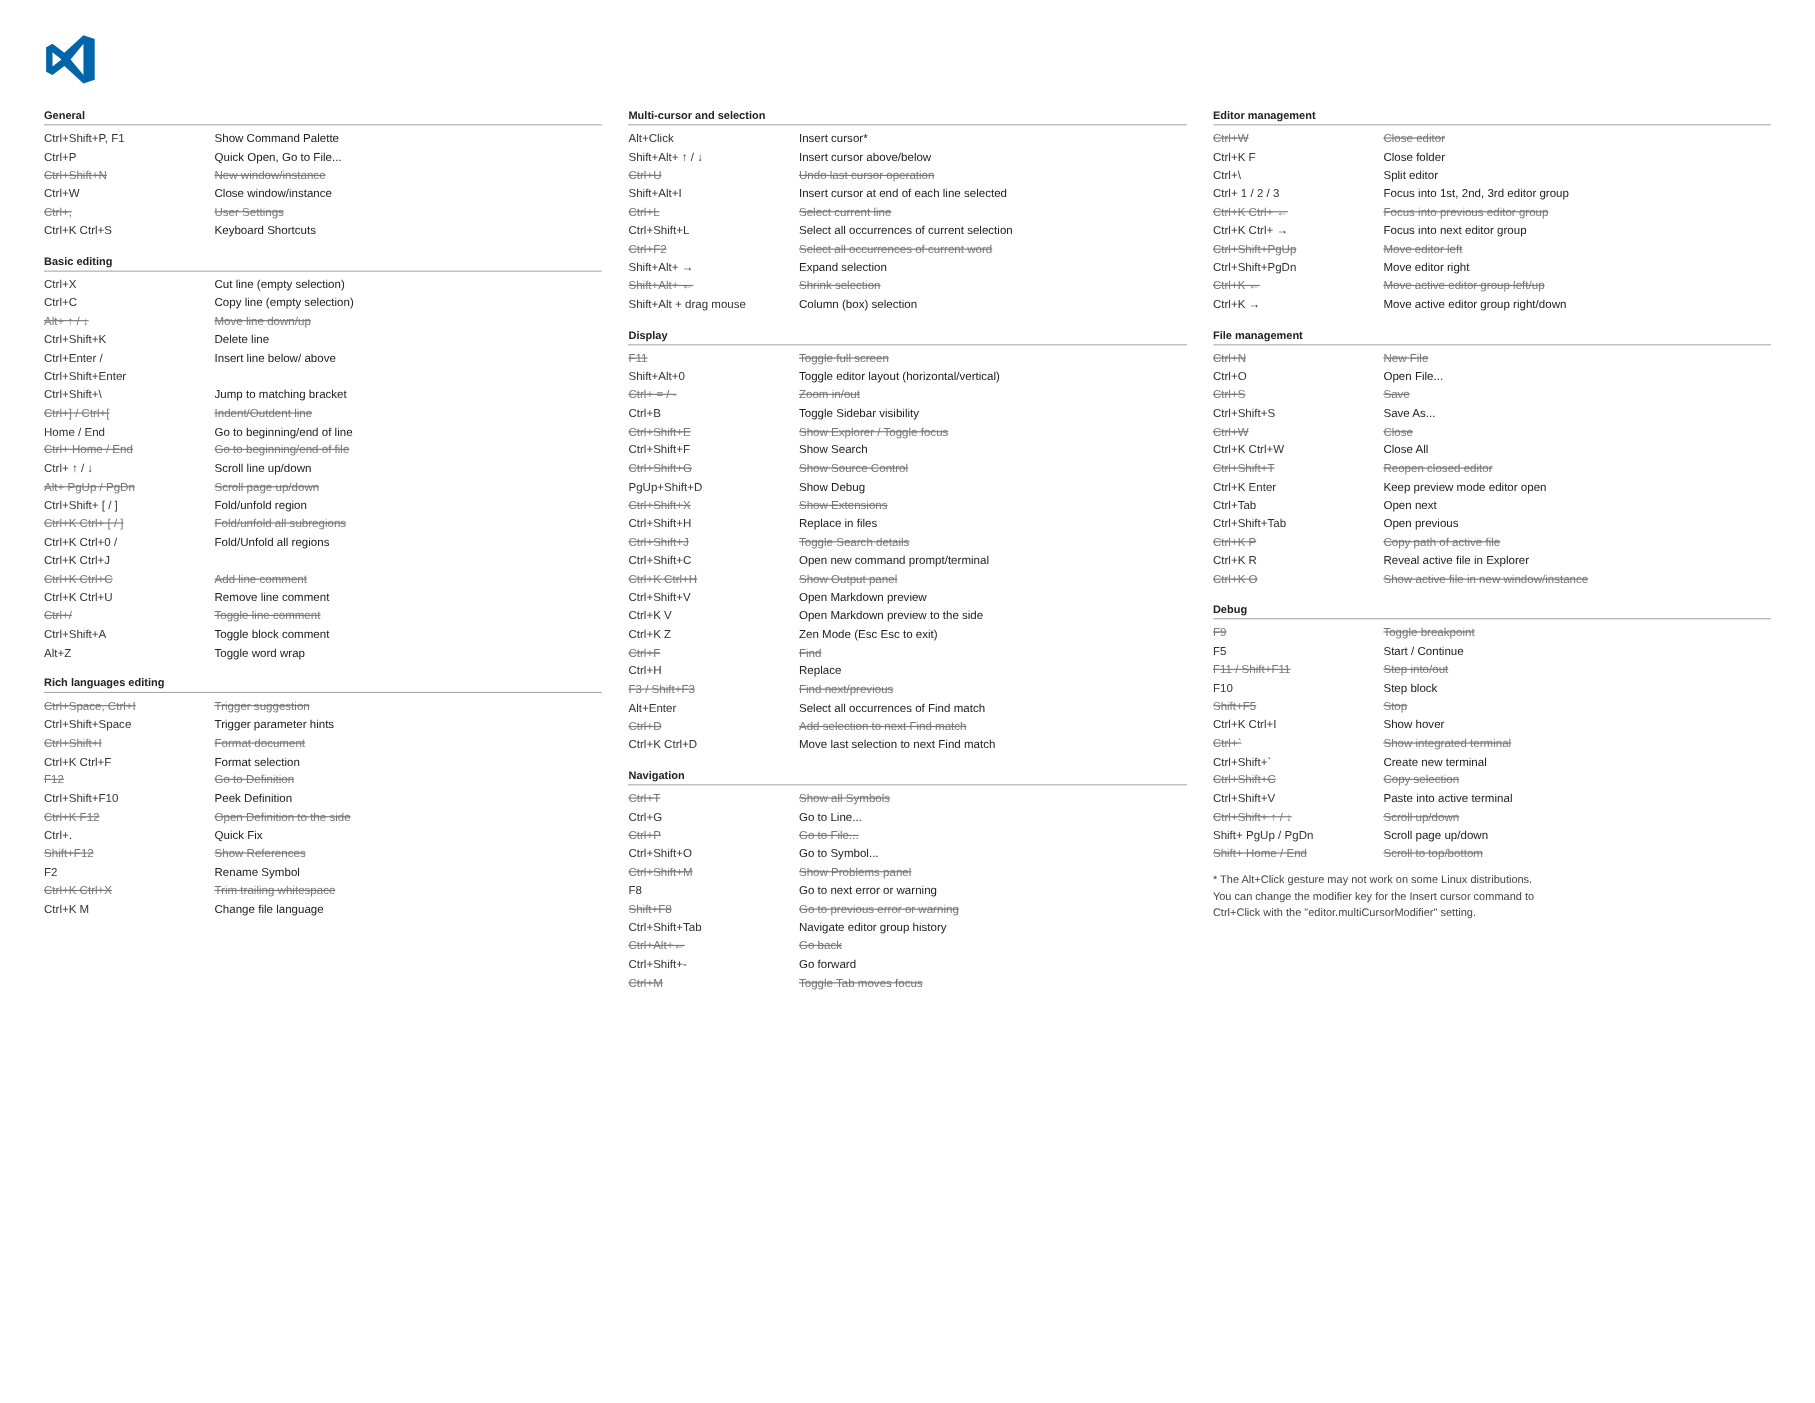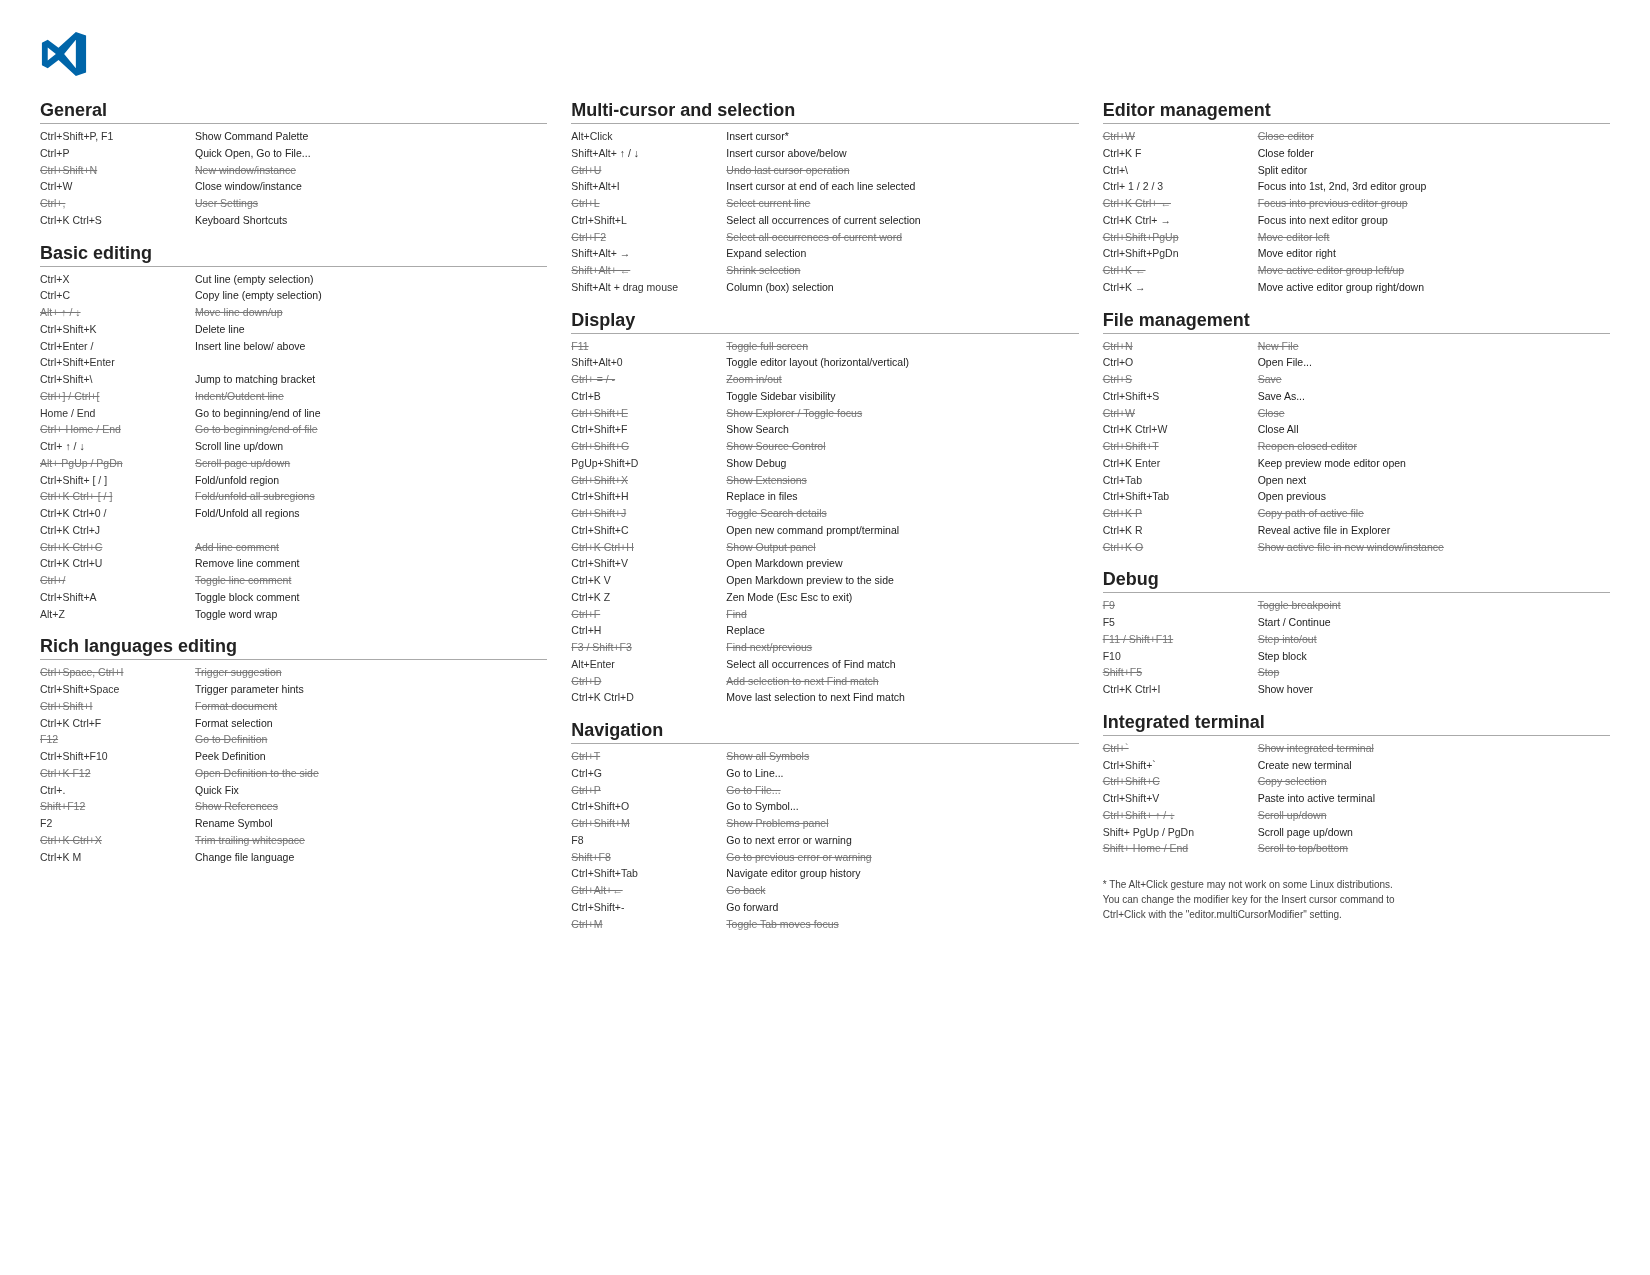--- a/index.html
+++ b/index.html
@@ -41,21 +41,21 @@
       display: flex;
       gap: 0;
       width: 100%;
     }
     .col {
       flex: 1;
       padding-right: 24px;
     }
     .col:last-child { padding-right: 0; }
     .section-title {
-      font-size: 18px;
+      font-size: 10px;
       font-weight: bold;
       border-bottom: 1px solid #aaa;
       margin-bottom: 5px;
       margin-top: 14px;
       padding-bottom: 2px;
     }
     .section-title:first-child { margin-top: 0; }
     .shortcut-row {
       display: flex;
       align-items: baseline;
@@ -785,21 +785,20 @@
             <span class="shortcut-key">Shift+F5</span>
             <span class="shortcut-desc">Stop</span>
           </div>
         </div>
         <div class="shortcut-row">
           <div class="row-inner">
             <span class="shortcut-key">Ctrl+K Ctrl+I</span>
             <span class="shortcut-desc">Show hover</span>
           </div>
         </div>
-        <div class="section-title">Integrated terminal</div>
         <div class="shortcut-row strike">
           <div class="row-inner">
             <span class="shortcut-key">Ctrl+`</span>
             <span class="shortcut-desc">Show integrated terminal</span>
           </div>
         </div>
         <div class="shortcut-row">
           <div class="row-inner">
             <span class="shortcut-key">Ctrl+Shift+`</span>
             <span class="shortcut-desc">Create new terminal</span>
@@ -828,18 +827,18 @@
             <span class="shortcut-key">Shift+ PgUp / PgDn</span>
             <span class="shortcut-desc">Scroll page up/down</span>
           </div>
         </div>
         <div class="shortcut-row strike">
           <div class="row-inner">
             <span class="shortcut-key">Shift+ Home / End</span>
             <span class="shortcut-desc">Scroll to top/bottom</span>
           </div>
         </div>
-        <div class="footnote" style="margin-top: 20px; white-space: pre-line;">* The Alt+Click gesture may not work on some Linux distributions.
+        <div class="footnote" style="margin-top: 8px; white-space: pre-line;">* The Alt+Click gesture may not work on some Linux distributions.
 You can change the modifier key for the Insert cursor command to
 Ctrl+Click with the "editor.multiCursorModifier" setting.</div>
       </div>
   </div>
 </div>
 
 </body></html>

